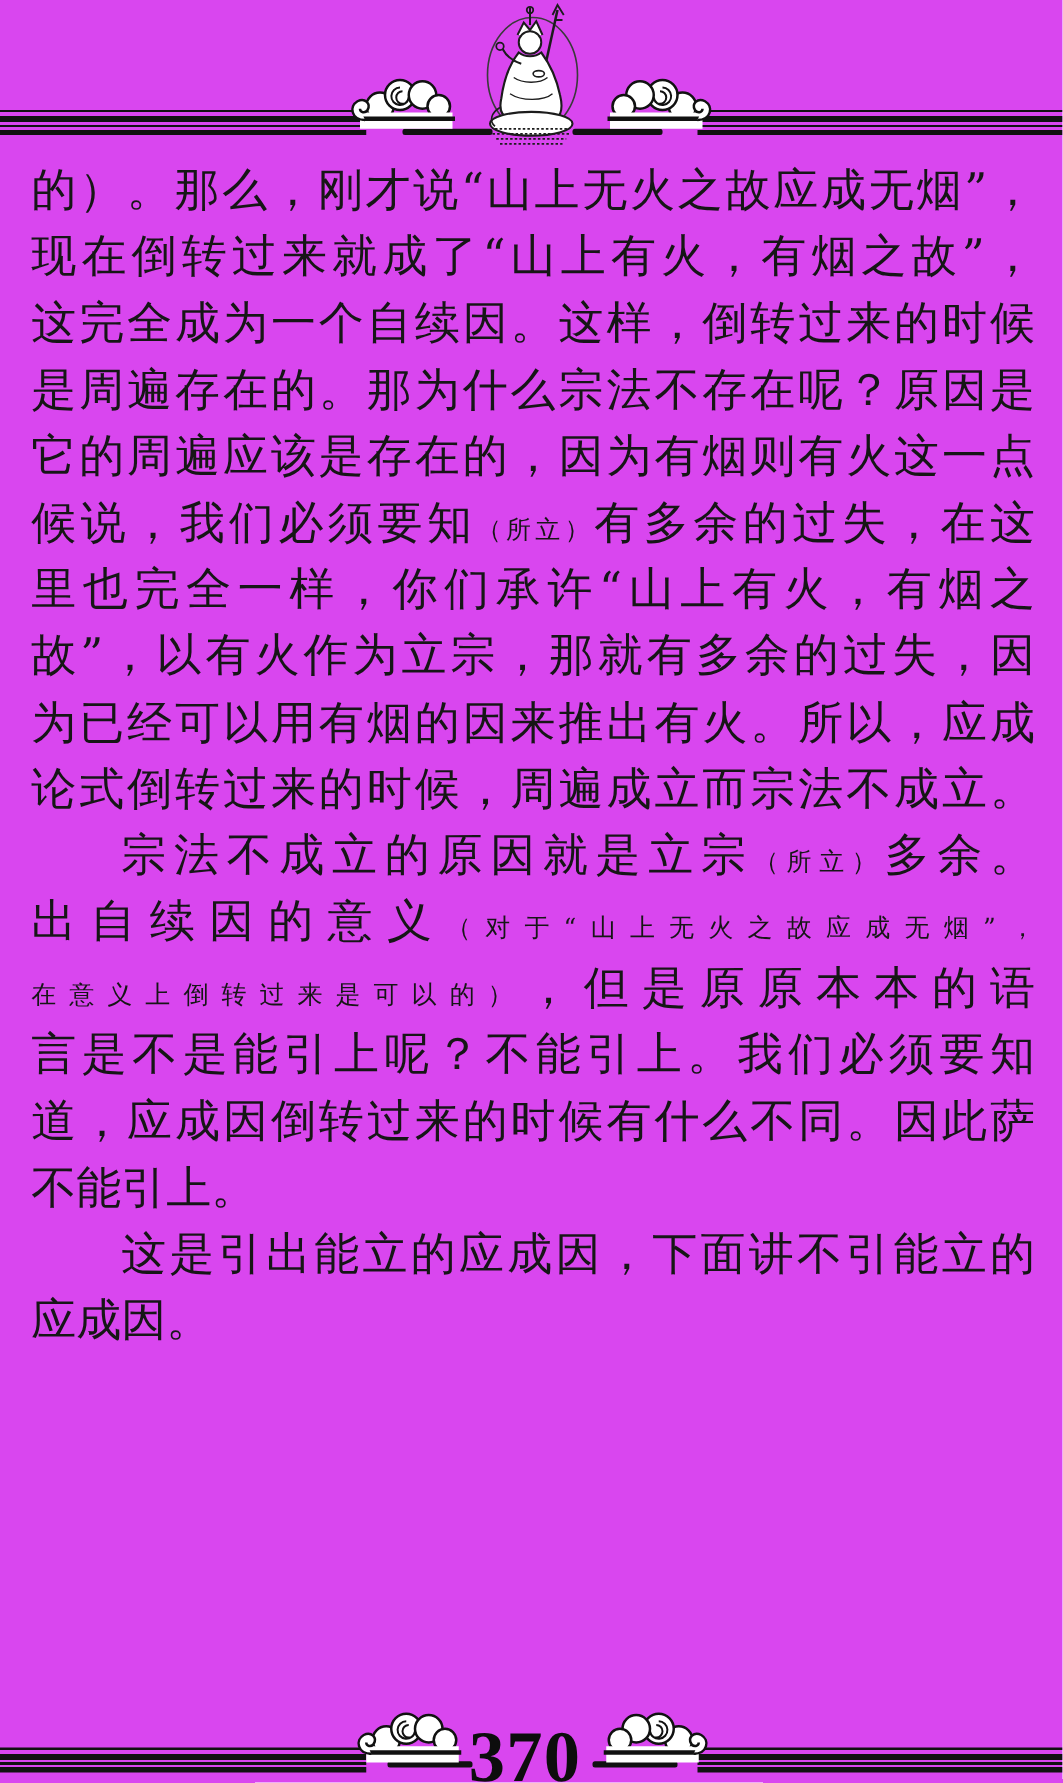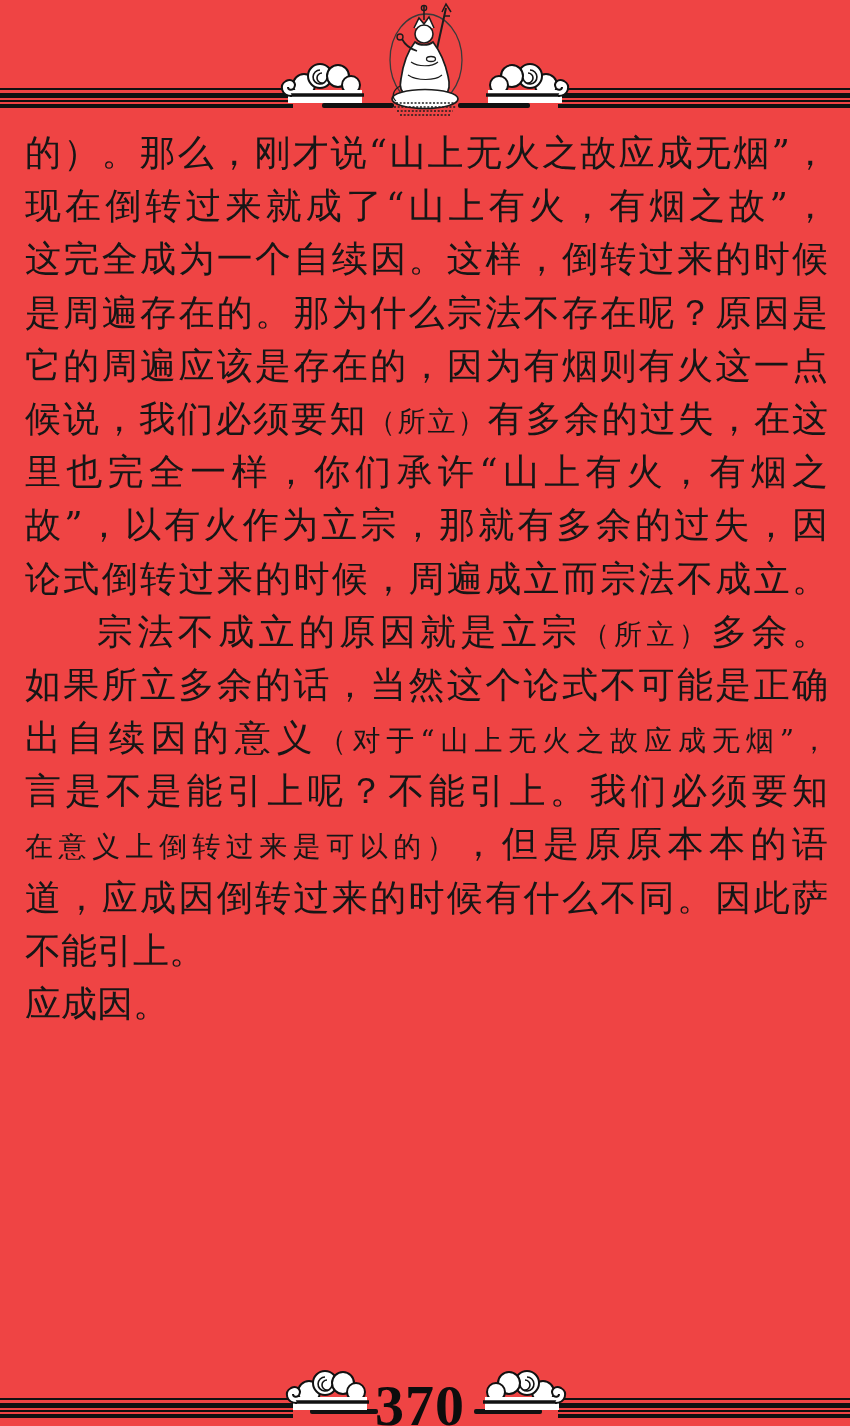--- a/index.html
+++ b/index.html
@@ -3,21 +3,21 @@
 <meta charset="utf-8">
 <style>
   * { margin: 0; padding: 0; box-sizing: border-box; }
   html, body { background: #ffffff; }
   body {
     width: 850px; height: 1426px;
     position: relative; overflow: hidden;
     font-family: "DejaVu Serif", "Liberation Serif", serif;
     color: #161616;
   }
-  .page { position: absolute; inset: 0; background: #ef4444; }
+  .page { position: absolute; inset: 0; background: #d946ef; }
 
   
   .rules {
     position: absolute; height: 20px;
     background: linear-gradient(to bottom,
       #111 0, #111 2px,
       transparent 2px, transparent 5px,
       #111 5px, #111 10px,
       transparent 10px, transparent 12px,
       #111 12px, #111 14px,
@@ -48,21 +48,21 @@
   .text-block {
     position: absolute; left: 25px; top: 126px; width: 803px;
   }
   .line {
     height: 53.2px; line-height: 53.2px;
     font-size: 36px; letter-spacing: 0;
     white-space: nowrap; overflow: visible;
   }
   .line.j { text-align: justify; text-align-last: justify; white-space: normal; }
   .line.ind { text-indent: 72px; }
-  .line .sm { font-size: 28px; }
+  .line .sm { font-size: 20px; }
 
   
   .page-number {
     position: absolute; left: 375px; top: 1372px; width: 100px;
     font-size: 58px; font-weight: bold;
     font-family: "Liberation Serif", "DejaVu Serif", serif;
     color: #0d0d0d; z-index: 4; letter-spacing: 1px;
   }
 </style>
 </head>
@@ -133,28 +133,29 @@
 
   <div class="text-block">
       <div class="line j"><span>的）。那么，刚才说“山上无火之故应成无烟”，</span></div>
       <div class="line j"><span>现在倒转过来就成了“山上有火，有烟之故”，</span></div>
       <div class="line j"><span>这完全成为一个自续因。这样，倒转过来的时候</span></div>
       <div class="line j"><span>是周遍存在的。那为什么宗法不存在呢？原因是</span></div>
       <div class="line j"><span>它的周遍应该是存在的，因为有烟则有火这一点</span></div>
       <div class="line j"><span>候说，我们必须要知</span><span class="sm">（所立）</span><span>有多余的过失，在这</span></div>
       <div class="line j"><span>里也完全一样，你们承许“山上有火，有烟之</span></div>
       <div class="line j"><span>故”，以有火作为立宗，那就有多余的过失，因</span></div>
+      <div class="line j"><span>为已经可以用有烟的因来推出有火。所以，应成</span></div>
       <div class="line j"><span>论式倒转过来的时候，周遍成立而宗法不成立。</span></div>
       <div class="line j ind"><span>宗法不成立的原因就是立宗</span><span class="sm">（所立）</span><span>多余。</span></div>
-      <div class="line j"><span>如果所立多余的话，当然这个论式不可能是正确</span></div>
       <div class="line j"><span>出自续因的意义</span><span class="sm">（对于“山上无火之故应成无烟”，</span></div>
+      <div class="line j"><span class="sm">在意义上倒转过来是可以的）</span><span>，但是原原本本的语</span></div>
       <div class="line j"><span>言是不是能引上呢？不能引上。我们必须要知</span></div>
-      <div class="line j"><span class="sm">在意义上倒转过来是可以的）</span><span>，但是原原本本的语</span></div>
       <div class="line j"><span>道，应成因倒转过来的时候有什么不同。因此萨</span></div>
       <div class="line"><span>不能引上。</span></div>
+      <div class="line j ind"><span>这是引出能立的应成因，下面讲不引能立的</span></div>
       <div class="line"><span>应成因。</span></div>
     </div>
 
   <div class="rules bl"></div>
   <div class="rules br"></div>
   <div class="cloudbar b1"></div>
   <div class="cloudbar b2"></div>
 
   <div class="cloud cbl">
     <svg viewBox="0 0 92 50" width="92" height="50">

